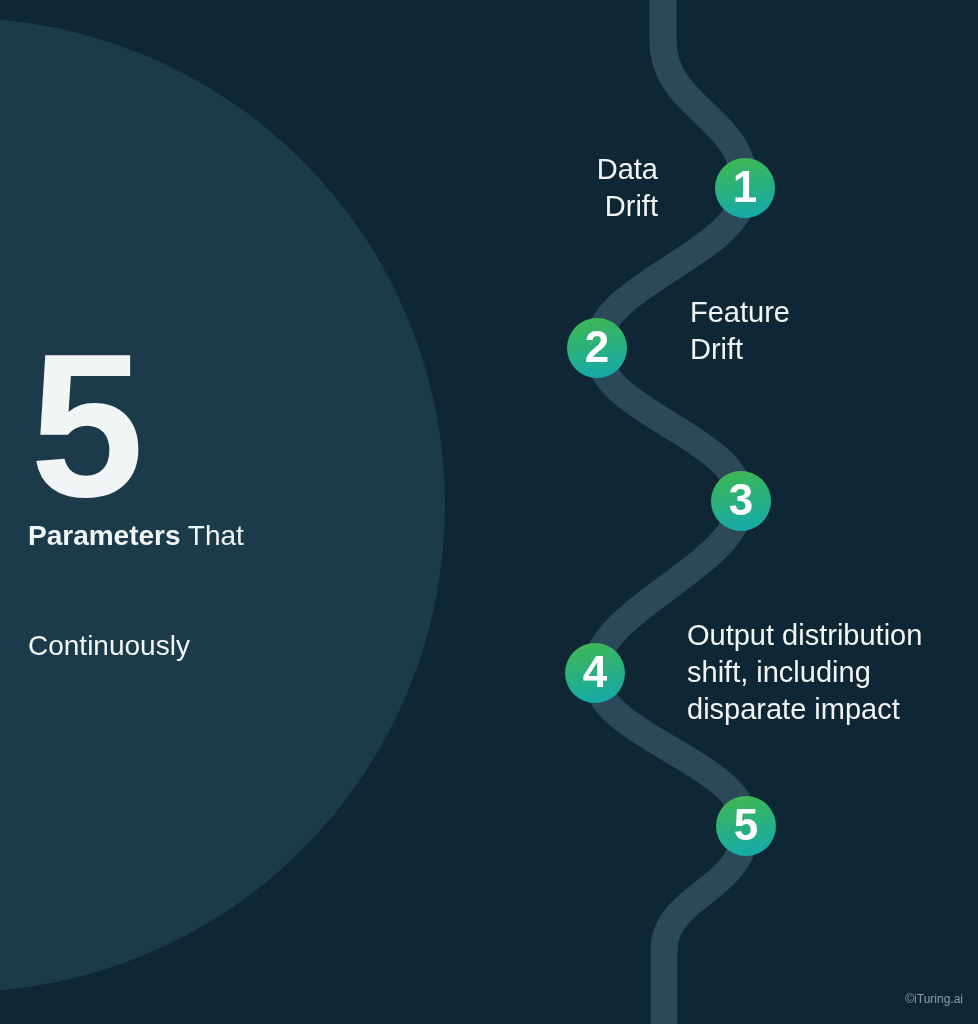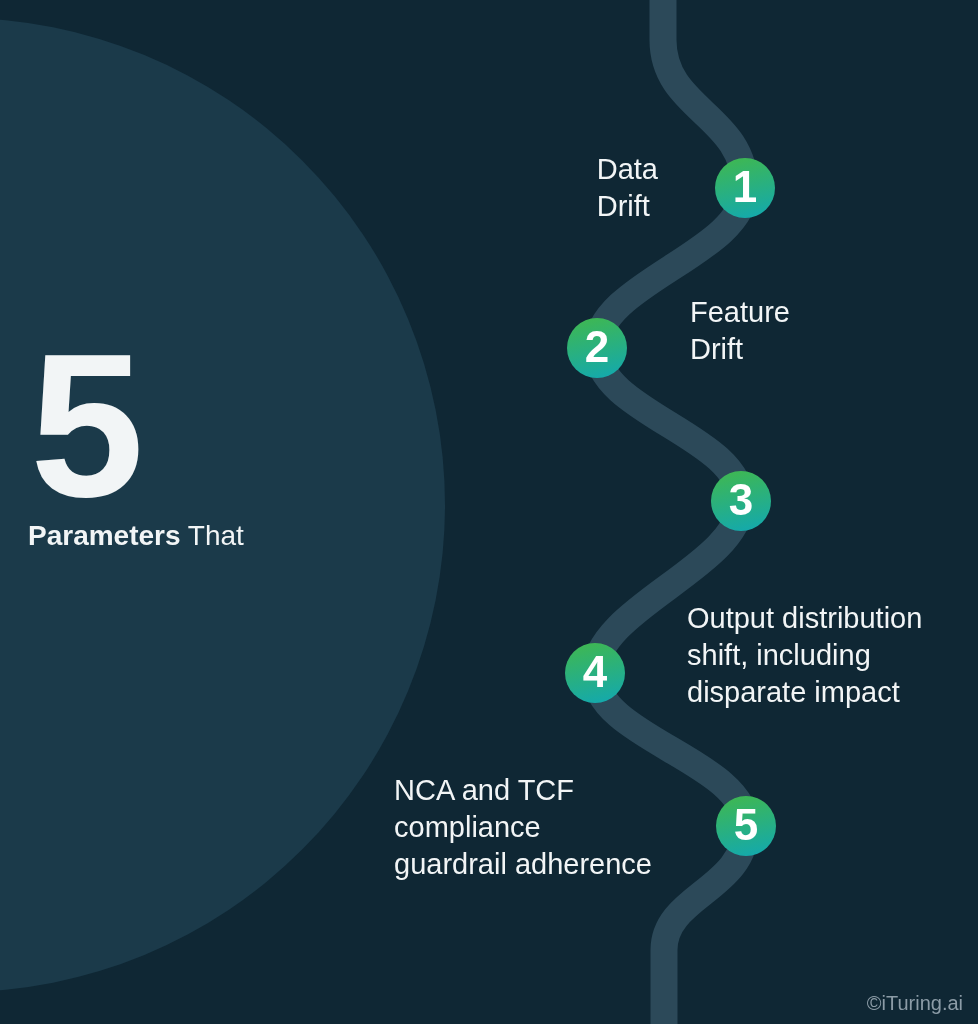--- a/index.html
+++ b/index.html
@@ -35,44 +35,44 @@
     color:var(--text,#F2F5F6);
     font-weight:normal;
   }
   .subtitle .bold{font-weight:bold;}
   .step-label{
     position:absolute;
     font-size:29px;line-height:37px;
     color:var(--text,#F2F5F6);
     white-space:pre-line;
   }
-  .align-right{}
+  .align-right{text-align:right;}
   .step-circle{
     position:absolute;
     width:60px;height:60px;border-radius:50%;
     background:linear-gradient(168deg,var(--step-gradient-start,#41B84D) 0%,var(--step-gradient-end,#11A8B2) 100%);
     display:flex;align-items:center;justify-content:center;
   }
   .step-num{
     color:#ffffff;font-weight:bold;font-size:44px;line-height:1;
     transform:translateY(-1px);
   }
   .s1-label{right:320px;top:151px;}
   .s2-label{left:690px;top:294px;}
   .s3-label{right:323px;top:445px;}
-  .s4-label{left:687px;top:600px;}
+  .s4-label{left:687px;top:617px;}
   .s5-label{right:326px;top:772px;}
   .s1-circle{left:715px;top:158px;}
   .s2-circle{left:567px;top:318px;}
   .s3-circle{left:711px;top:471px;}
   .s4-circle{left:565px;top:643px;}
   .s5-circle{left:716px;top:796px;}
   .watermark{
     position:absolute;right:15px;top:993px;
-    font-size:20px;line-height:1;
+    font-size:12px;line-height:1;
     color:var(--watermark,#8C9CA7);
   }
 </style>
 </head>
 <body>
 
 <div class="canvas">
 
   <div class="bg-circle"></div>
 
@@ -85,20 +85,21 @@
          C 741 566 595 608 595 673
          C 595 738 746 761 746 826
          C 746 890 664 895 664 950
          L 664 1036"></path>
   </svg>
 
   <div class="big-number">5</div>
 
   <div class="subtitle"><span class="bold">Parameters</span><span> That</span><br>
     <br>
+    <span>Continuously</span>
   </div>
 
   <div class="step-label align-right s1-label">Data
 Drift</div>
   <div class="step-circle s1-circle">
     <span class="step-num">1</span>
   </div>
 
   <div class="step-label s2-label">Feature
 Drift</div>
@@ -110,22 +111,19 @@
     <span class="step-num">3</span>
   </div>
 
   <div class="step-label s4-label">Output distribution
 shift, including
 disparate impact</div>
   <div class="step-circle s4-circle">
     <span class="step-num">4</span>
   </div>
 
-  <div class="step-label align-right s5-label">NCA and TCF
-compliance
-guardrail adherence</div>
   <div class="step-circle s5-circle">
     <span class="step-num">5</span>
   </div>
 
   <div class="watermark">©iTuring.ai</div>
 
 </div>
 
 </body></html>

